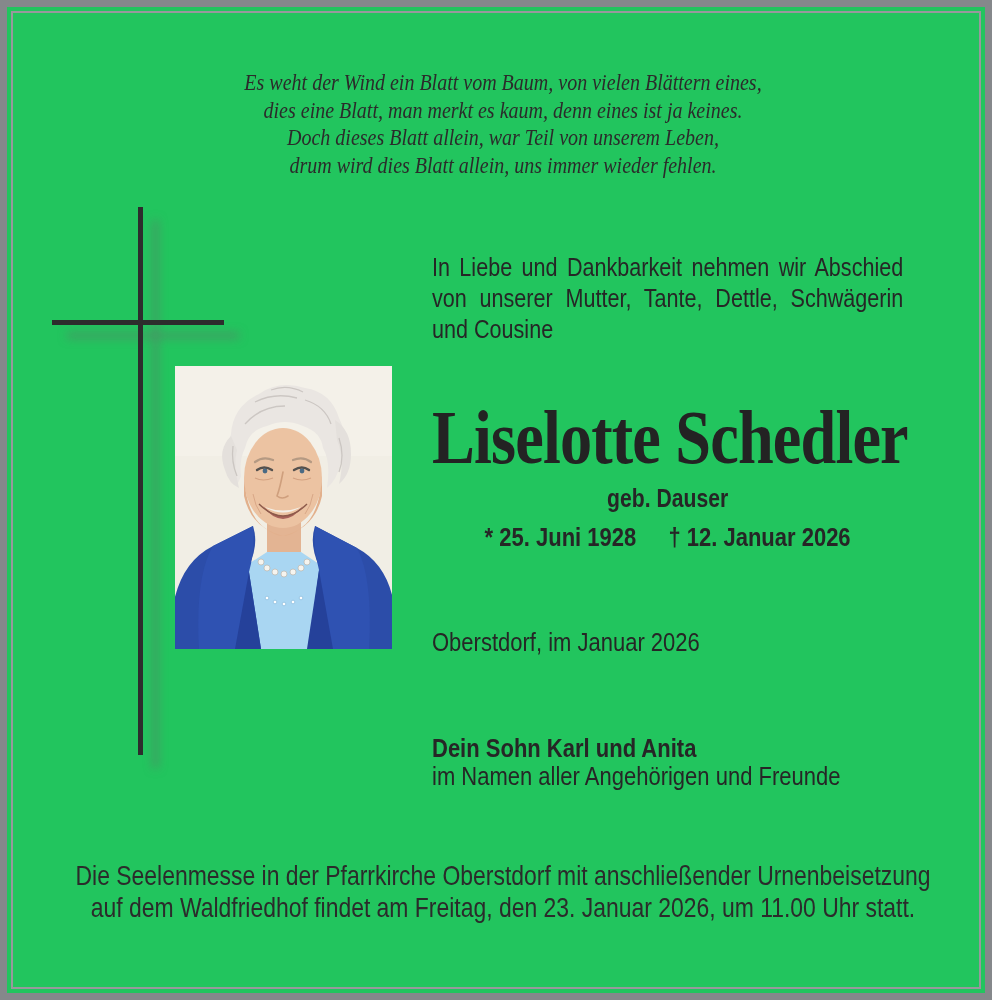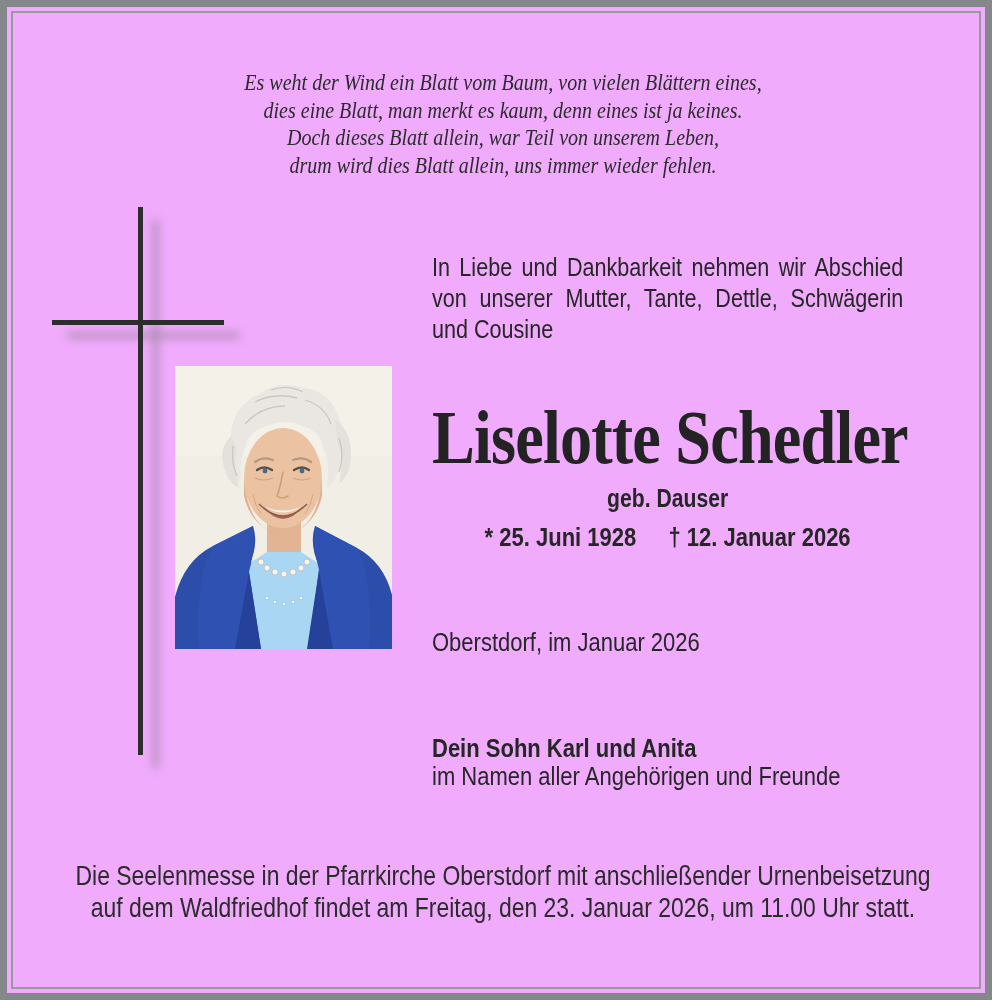--- a/index.html
+++ b/index.html
@@ -7,21 +7,21 @@
   body {
     width: 992px; height: 1000px;
     font-family: "Liberation Sans", sans-serif;
     color: #262626;
     position: relative;
     overflow: hidden;
   }
   .page {
     position: absolute; left: 0; top: 0;
     width: 992px; height: 1000px;
-    background: #f0abfc;
+    background: #22c55e;
     border: 7px solid #85888b;
   }
   .inner-frame {
     position: absolute; left: 4px; top: 4px; right: 4px; bottom: 4px;
     border: 2px solid #97999c;
     pointer-events: none;
   }
 
   
   .squeeze {

